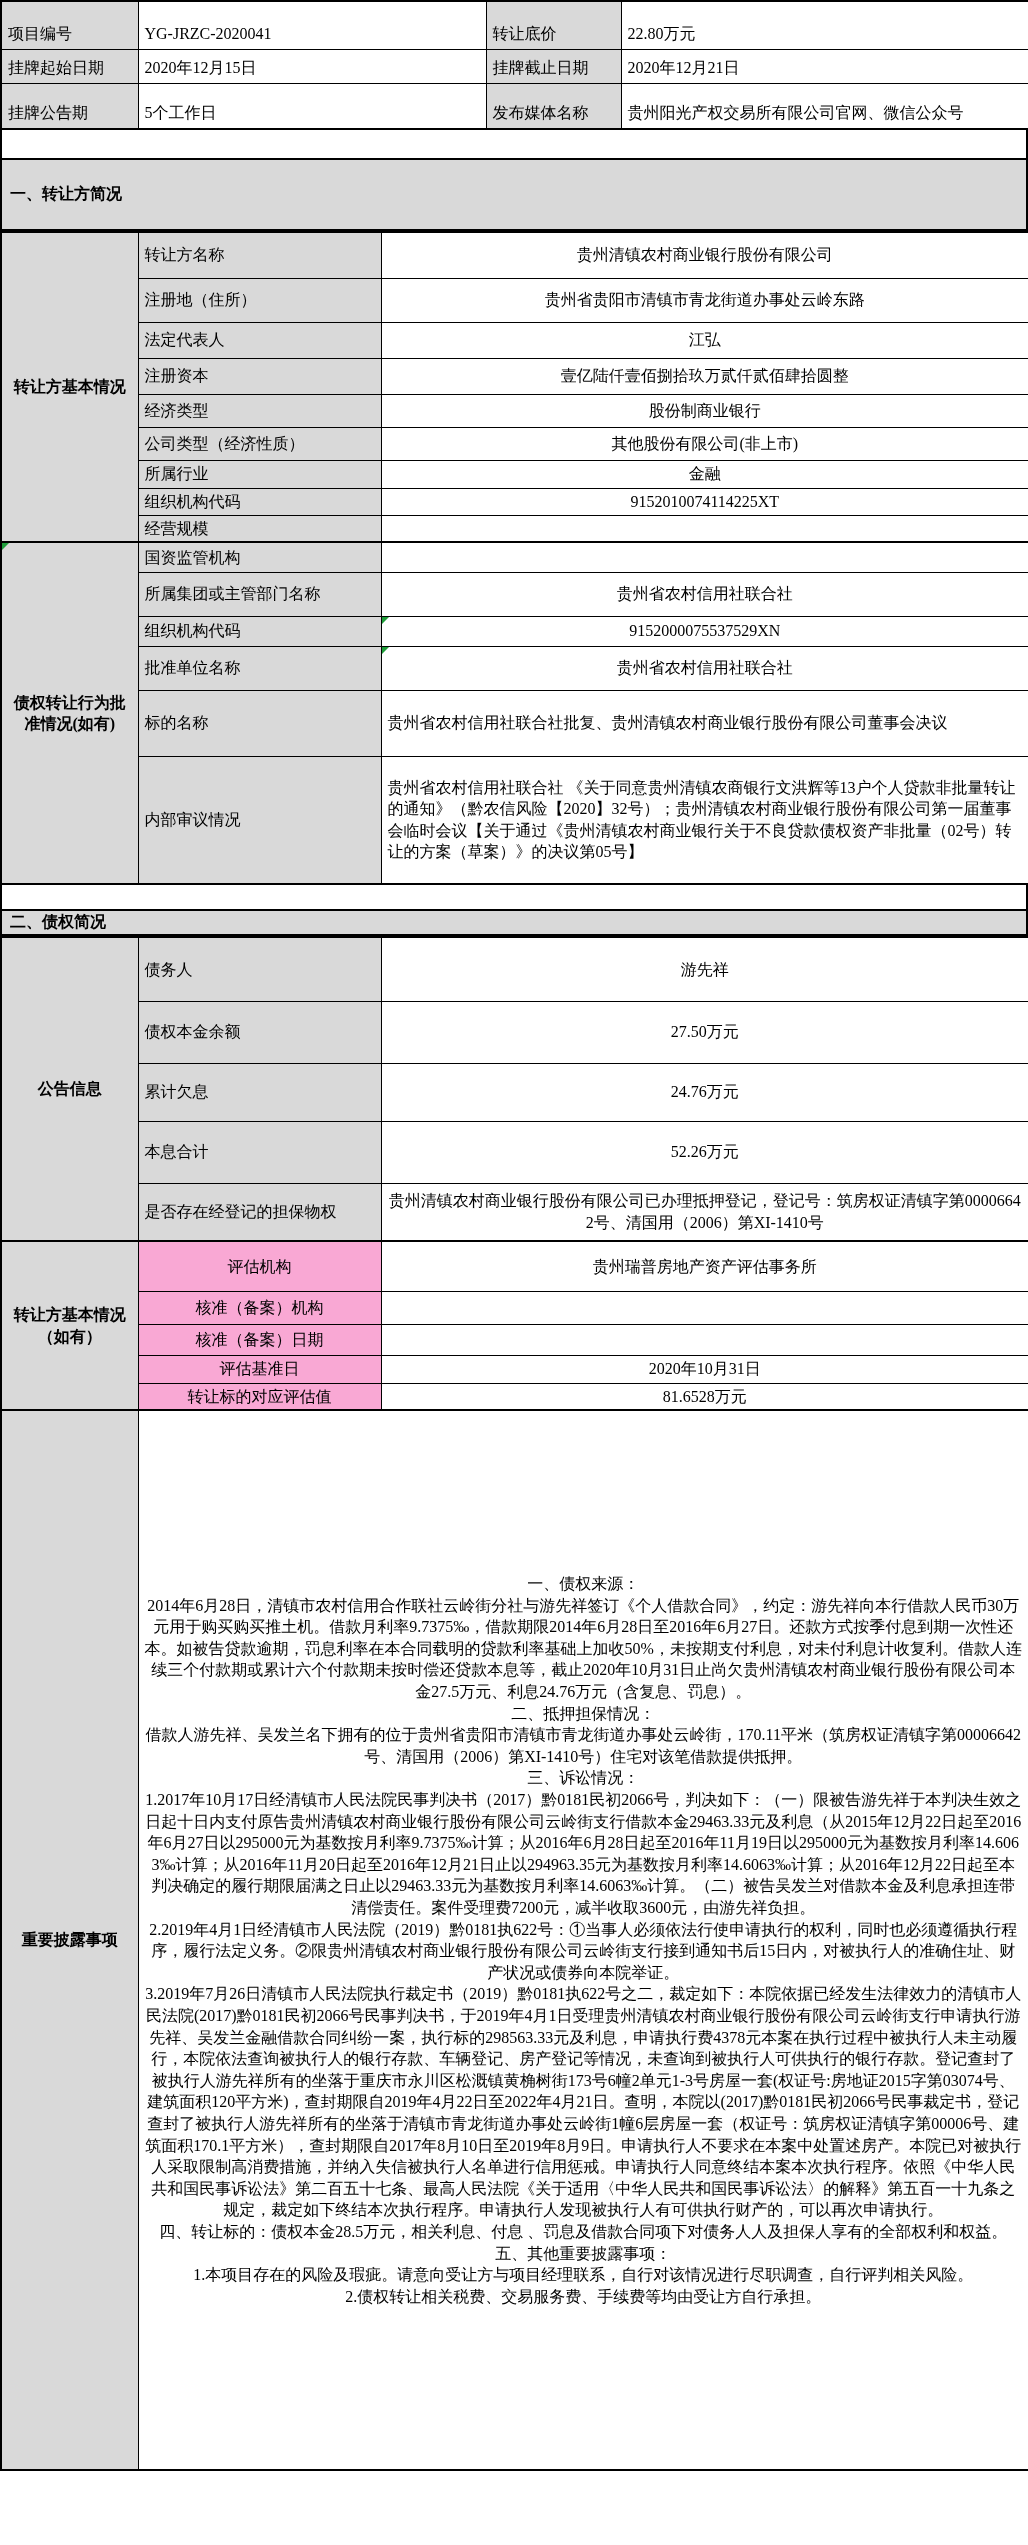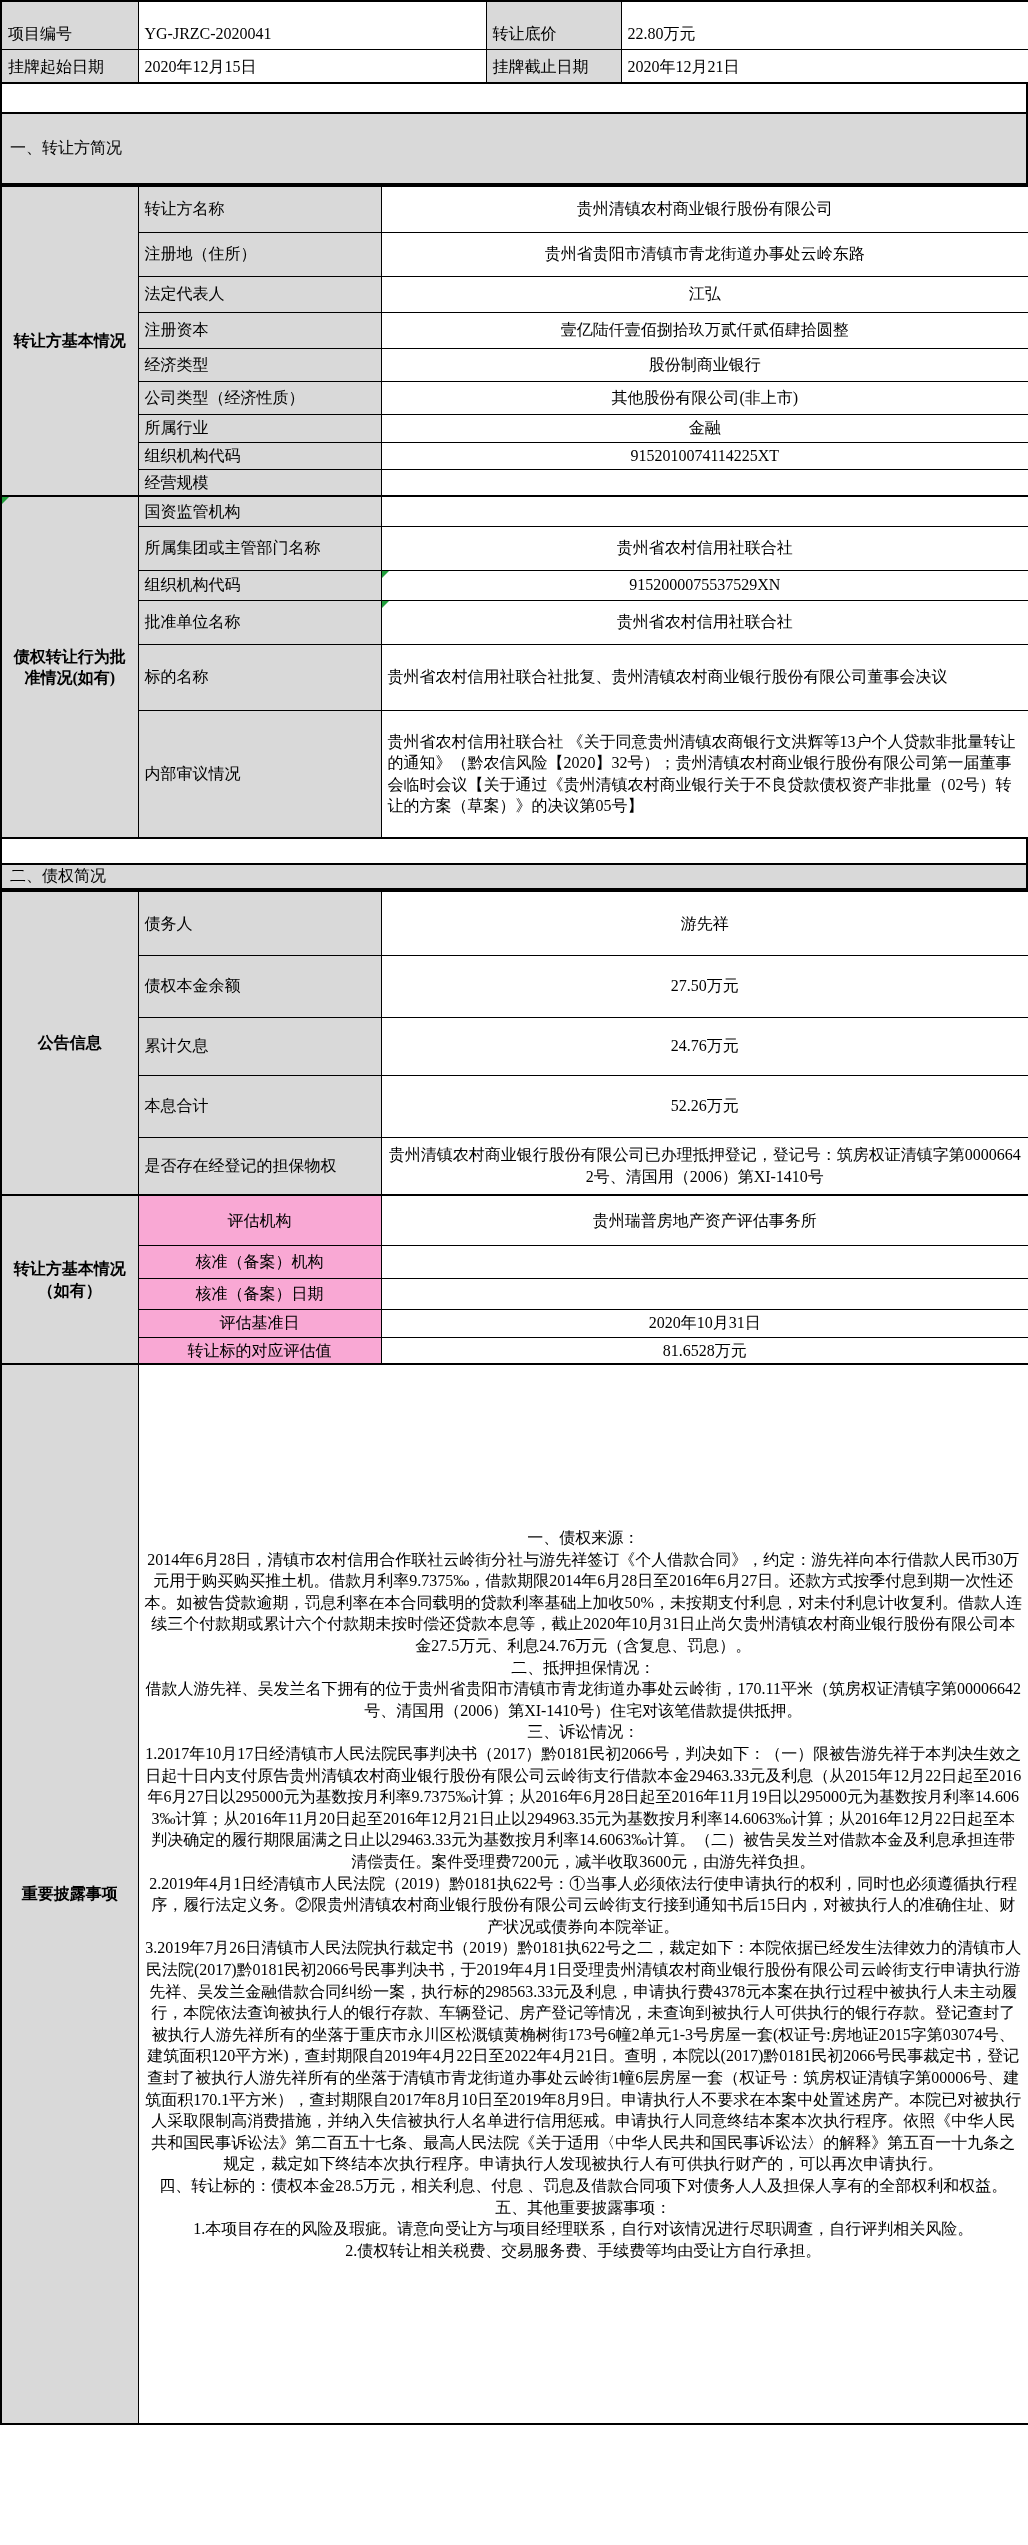--- a/index.html
+++ b/index.html
@@ -47,21 +47,21 @@
     border-left: 2px solid #000;
     border-right: 2px solid #000;
     background: #fff;
   }
   .band {
     background: #d9d9d9;
     border: 2px solid #000;
     display: flex;
     align-items: center;
     padding-left: 8px;
-    font-weight: normal;
+    font-weight: bold;
     font-size: 16px;
   }
   .band-tall { height: 73px; }
   .band-slim { height: 27px; }
 
   td.flag { position: relative; }
   td.flag::before {
     content: "";
     position: absolute;
     top: 0; left: 0;
@@ -95,20 +95,26 @@
       <td class="lbl">项目编号</td>
       <td class="val left">YG-JRZC-2020041</td>
       <td class="lbl">转让底价</td>
       <td class="val left">22.80万元</td>
     </tr>
     <tr style="height:34px">
       <td class="lbl">挂牌起始日期</td>
       <td class="val left">2020年12月15日</td>
       <td class="lbl">挂牌截止日期</td>
       <td class="val left">2020年12月21日</td>
+    </tr>
+    <tr style="height:46px">
+      <td class="lbl">挂牌公告期</td>
+      <td class="val left">5个工作日</td>
+      <td class="lbl">发布媒体名称</td>
+      <td class="val left">贵州阳光产权交易所有限公司官网、微信公众号</td>
     </tr>
   </tbody>
     </table>
 
   <div class="spacer"></div>
 
   <div class="band band-tall">
     <span>一、转让方简况</span>
   </div>
 

